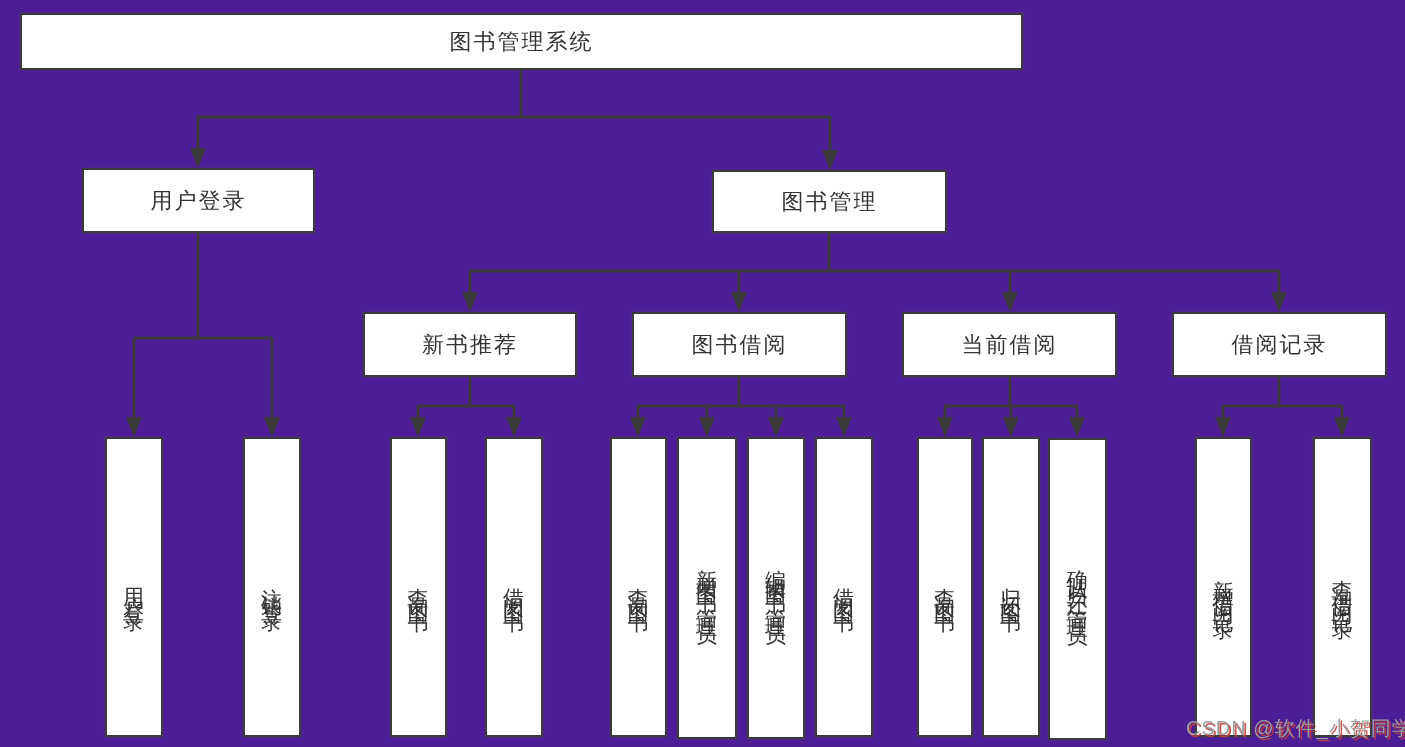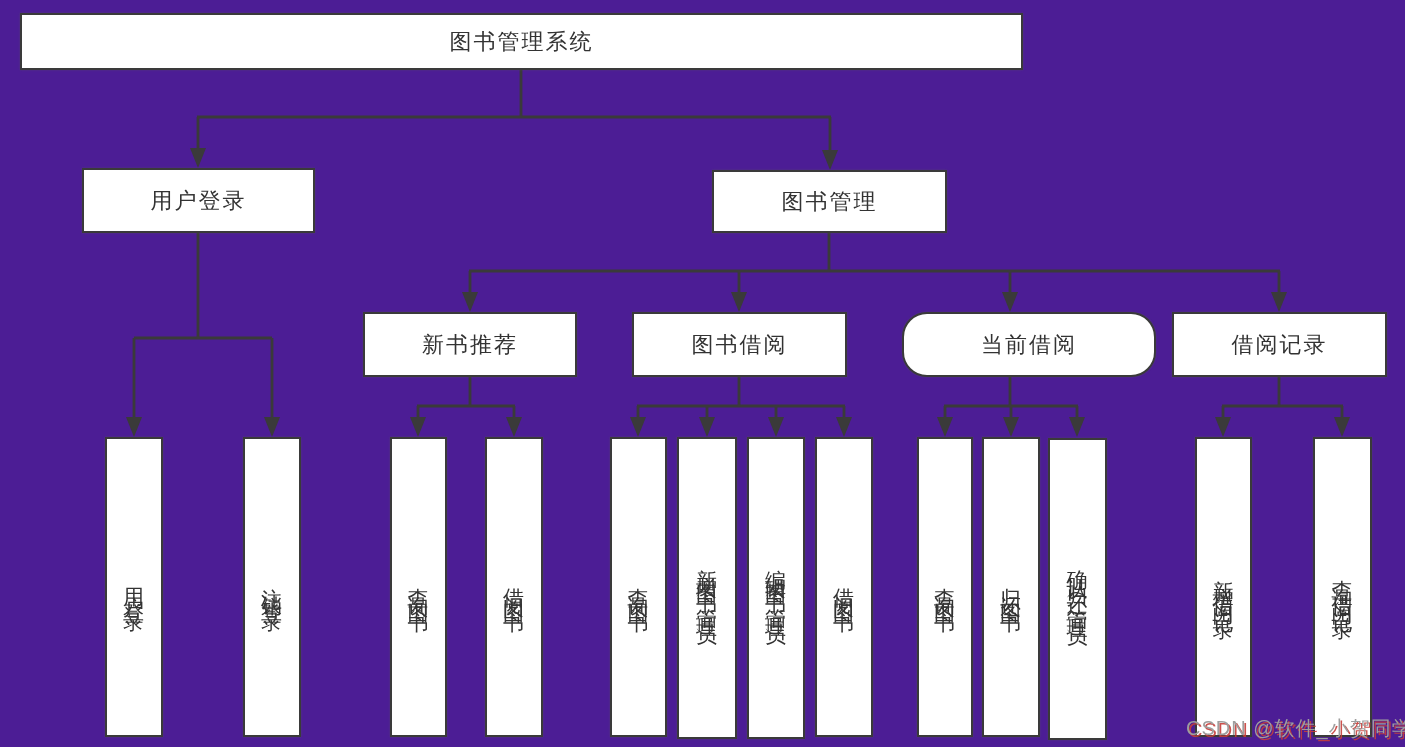--- a/index.html
+++ b/index.html
@@ -93,21 +93,21 @@
   <div class="box hbox" style="left:712px; top:170px; width:235px; height:63px;">
     <span>图书管理</span>
   </div>
 
   <div class="box hbox" style="left:363px; top:312px; width:214px; height:65px;">
     <span>新书推荐</span>
   </div>
   <div class="box hbox" style="left:632px; top:312px; width:215px; height:65px;justify-content:center;">
     <span>图书借阅</span>
   </div>
-  <div class="box hbox" style="left:902px; top:312px; width:254px; height:65px;border-radius:25px;">
+  <div class="box hbox" style="left:902px; top:312px; width:215px; height:65px;">
     <span>当前借阅</span>
   </div>
   <div class="box hbox" style="left:1172px; top:312px; width:215px; height:65px;">
     <span>借阅记录</span>
   </div>
 
   <div class="box" style="left:105px; top:437px; width:58px; height:300px;">
     <span class="vlabel">用户登录</span>
   </div>
   <div class="box" style="left:243px; top:437px; width:58px; height:300px;">

